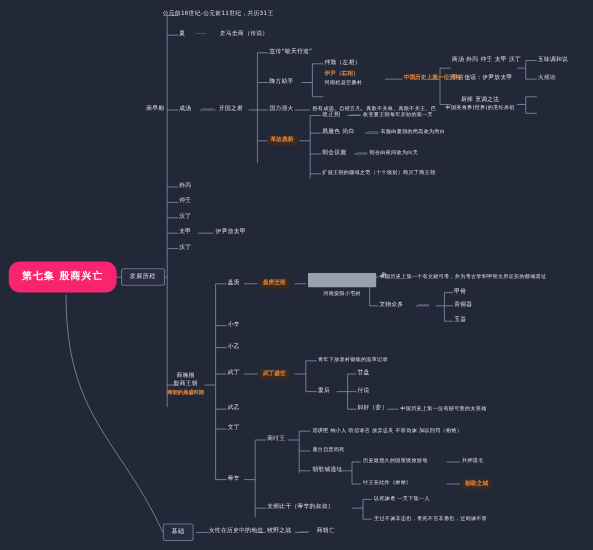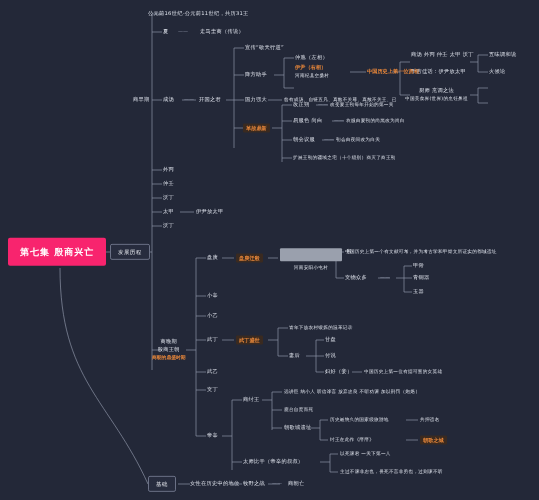--- a/index.html
+++ b/index.html
@@ -196,21 +196,21 @@
       <path d="M330 454 L330 472"></path>
       <path d="M330 454 L338 454"></path>
       <path d="M330 472 L338 472"></path>
 
       <path d="M268 484 L280 484"></path>
 
       <path d="M178 484 L190 484"></path>
     </g>
   </svg>
 
-  <div class="node root" style="left:8px;top:252px;">第七集 殷商兴亡</div>
+  <div class="node root" style="left:8px;top:252px;border-radius:10px;">第七集 殷商兴亡</div>
 
   <div class="node boxed" style="left:110px;top:252px;">发展历程</div>
   <div class="node boxed" style="left:148px;top:484px;">基础</div>
   <div class="node lbl" style="left:190px;top:484px;">女性在历史中的地位</div>
 
   <div class="node lbl" style="left:148px;top:14px;">公元前16世纪-公元前11世纪，共历31王</div>
 
   <div class="node lbl" style="left:163px;top:32px;">夏</div>
   <div class="node dash" style="left:178px;top:32px;">——</div>
   <div class="node lbl" style="left:200px;top:32px;">走马圭商（传说）</div>

